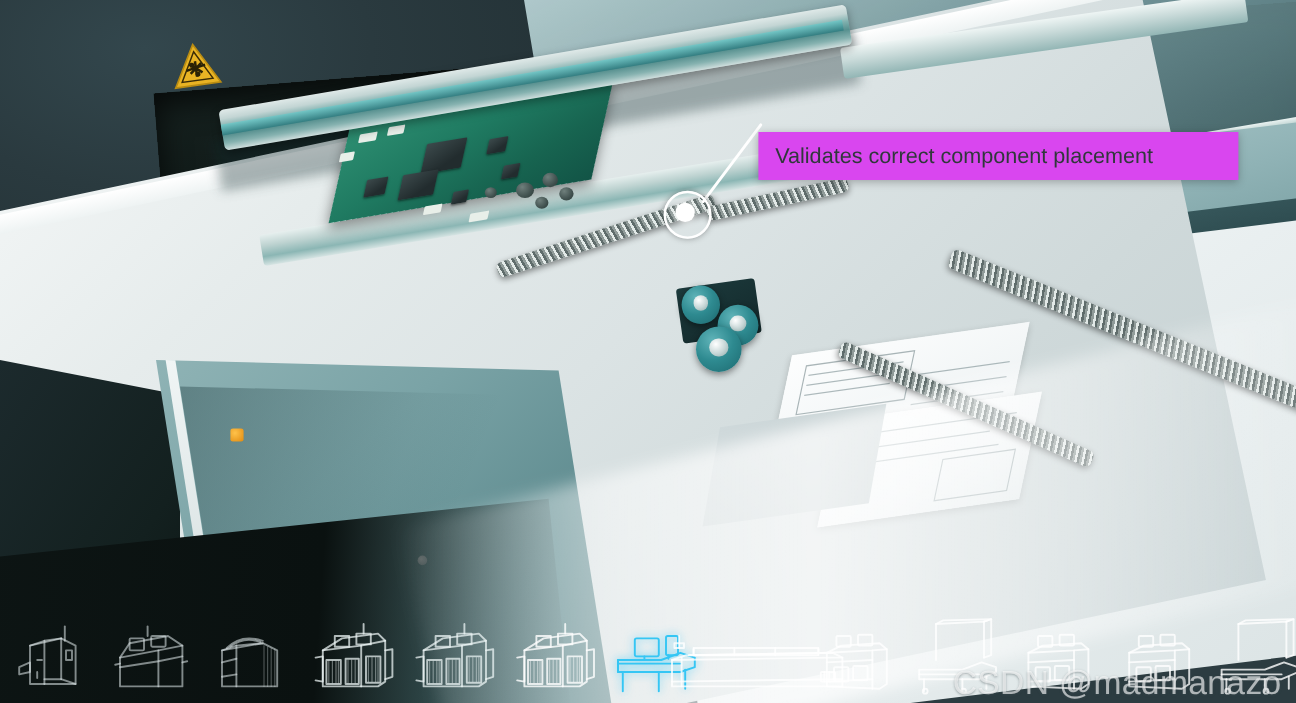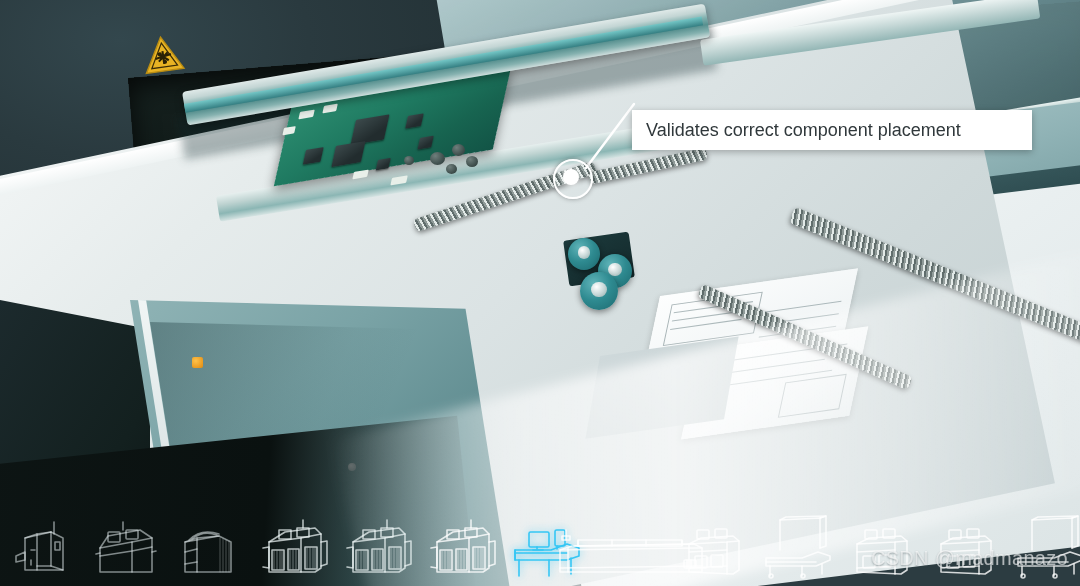--- a/index.html
+++ b/index.html
@@ -437,38 +437,38 @@
     font-size: 30px;
     font-weight: bold;
     color: #111618;
     letter-spacing: .1px;
     white-space: nowrap;
   }
   .sub-box {
     position: absolute;
     left: 632px; top: 110px;
     width: 400px; height: 40px;
-    background: #ffffff;
+    background: #d946ef;
     box-shadow: 0 2px 7px rgba(0,0,0,.28);
     display: flex;
     align-items: center;
     pointer-events: auto;
   }
   .sub-box span {
     padding-left: 14px;
     font-size: 18px;
     color: #30383b;
     white-space: nowrap;
   }
 
   
   .watermark {
     position: absolute;
-    right: 12px; bottom: 16px;
-    font-size: 20px;
+    right: 12px; bottom: 1px;
+    font-size: 28px;
     color: rgba(255,255,255,.62);
     text-shadow: 0 1px 2px rgba(60,75,80,.45);
     letter-spacing: .3px;
     z-index: 9;
     white-space: nowrap;
   }
 </style>
 </head>
 <body>
 

